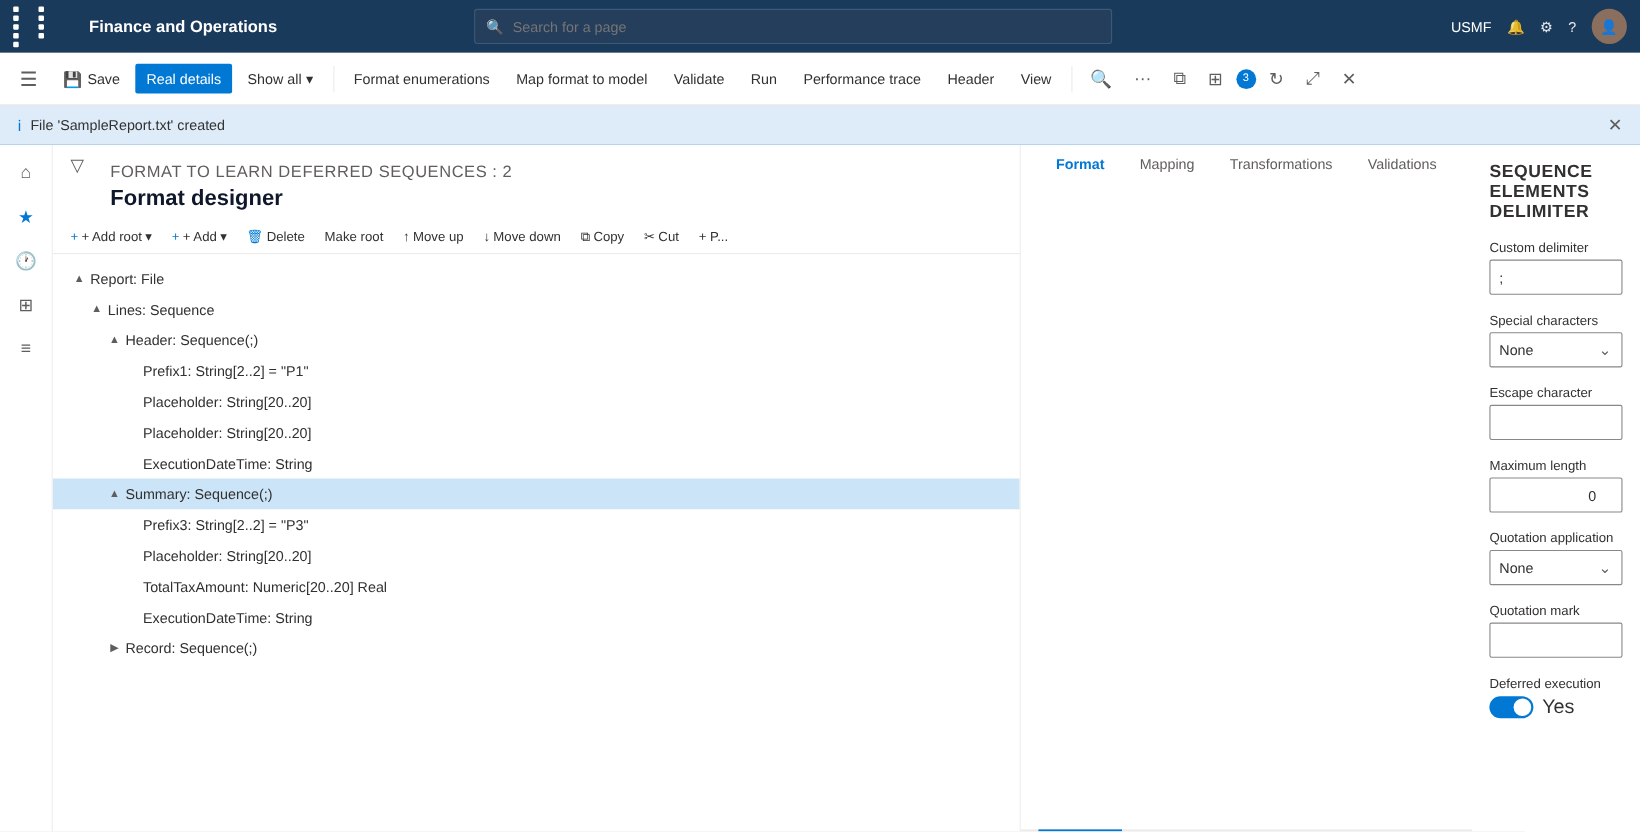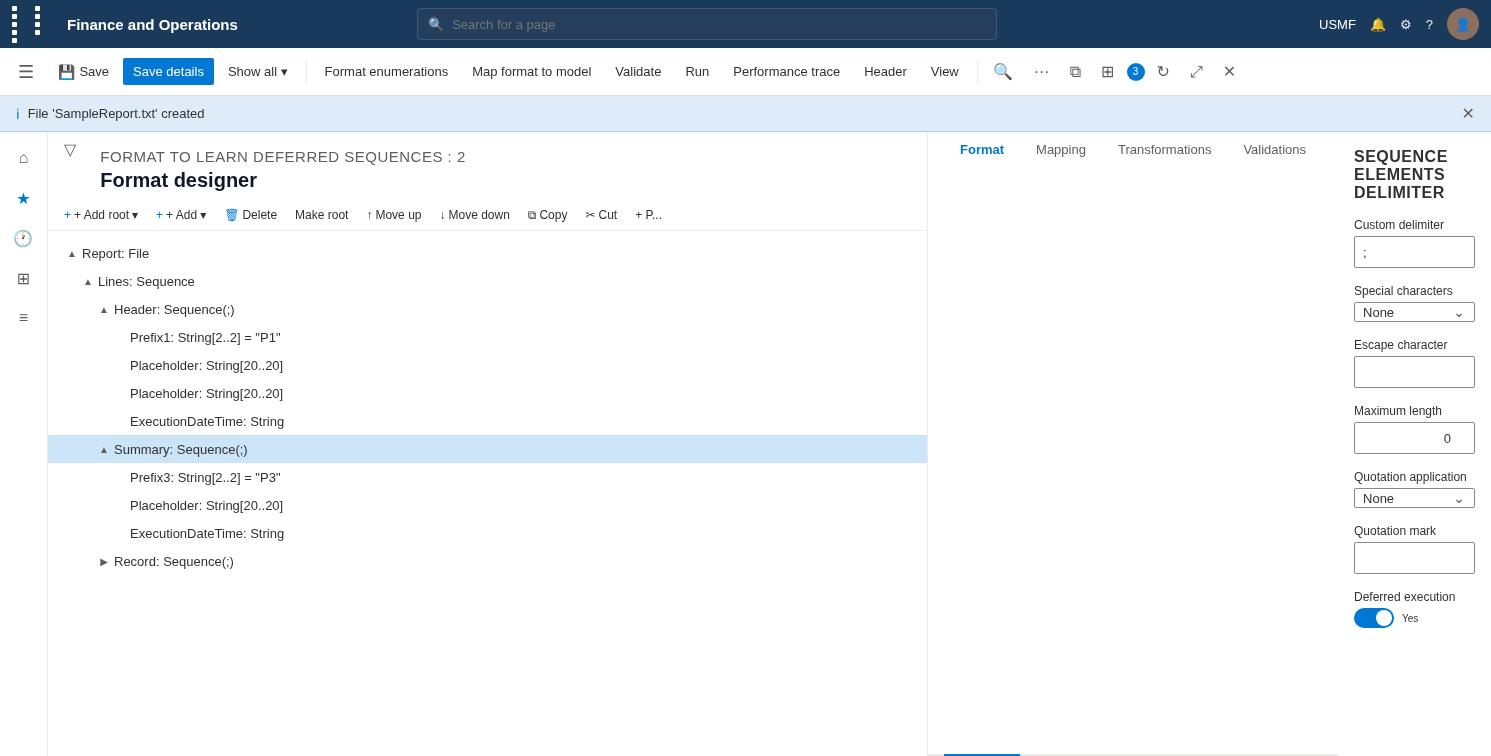--- a/index.html
+++ b/index.html
@@ -5,21 +5,21 @@
     * { box-sizing: border-box; margin: 0; padding: 0; font-family: 'Segoe UI', sans-serif; }
     body { background: #f3f2f1; width: 1491px; height: 756px; overflow: hidden; }
 
     
     .top-nav {
       background: #1a3a5c;
       height: 48px;
       display: flex;
       align-items: center;
       padding: 0 12px;
-      gap: 4px;
+      gap: 18px;
       color: white;
     }
     .top-nav-grid {
       display: grid;
       grid-template-columns: 20px 20px;
       gap: 3px;
       cursor: pointer;
       margin-right: 8px;
     }
     .top-nav-grid-dot {
@@ -270,21 +270,21 @@
       height: 32px;
       border: 1px solid #8a8886;
       border-radius: 2px;
       padding: 0 8px;
       font-size: 13px;
       color: #323130;
       outline: none;
     }
     .field-select {
       width: 100%;
-      height: 20px;
+      height: 32px;
       border: 1px solid #8a8886;
       border-radius: 2px;
       padding: 0 8px;
       font-size: 13px;
       color: #323130;
       background: white;
       outline: none;
       appearance: none;
       cursor: pointer;
     }
@@ -329,21 +329,21 @@
       content: '';
       position: absolute;
       width: 16px; height: 16px;
       background: white;
       border-radius: 50%;
       top: 2px;
       right: 2px;
       transition: right 0.2s;
     }
     .toggle-label {
-      font-size: 10px;
+      font-size: 18px;
       color: #323130;
     }
   </style>
 </head>
 <body>
 
 <div class="top-nav">
   <div class="top-nav-grid">
     <div class="top-nav-grid-dot"></div>
       <div class="top-nav-grid-dot"></div>
@@ -371,21 +371,21 @@
   </div>
 </div>
 
 <div class="toolbar">
   <span class="sidebar-icon-item" style="font-size:18px;">☰</span>
   <button class="toolbar-btn">
     <span class="icon">💾</span>
     <span>Save</span>
   </button>
   <button class="toolbar-btn primary">
-    <span>Save details</span>
+    <span>Real details</span>
   </button>
   <button class="toolbar-btn">
     <span>Show all</span>
     <span>▾</span>
   </button>
   <div class="toolbar-separator"></div>
   <button class="toolbar-btn">
     <span>Format enumerations</span>
   </button>
   <button class="toolbar-btn">
@@ -534,20 +534,25 @@
         <span class="toggle">&nbsp;</span>
         <span>Prefix3: String[2..2] = "P3"</span>
       </div>
 
       <div class="tree-item">
         <span class="indent" style="width:56px;"></span>
         <span class="toggle">&nbsp;</span>
         <span>Placeholder: String[20..20]</span>
       </div>
 
+      <div class="tree-item">
+        <span class="indent" style="width:56px;"></span>
+        <span class="toggle">&nbsp;</span>
+        <span>TotalTaxAmount: Numeric[20..20] Real</span>
+      </div>
 
       <div class="tree-item">
         <span class="indent" style="width:56px;"></span>
         <span class="toggle">&nbsp;</span>
         <span>ExecutionDateTime: String</span>
       </div>
 
       <div class="tree-item">
         <span class="indent" style="width:40px;"></span>
         <span class="toggle">▶</span>

